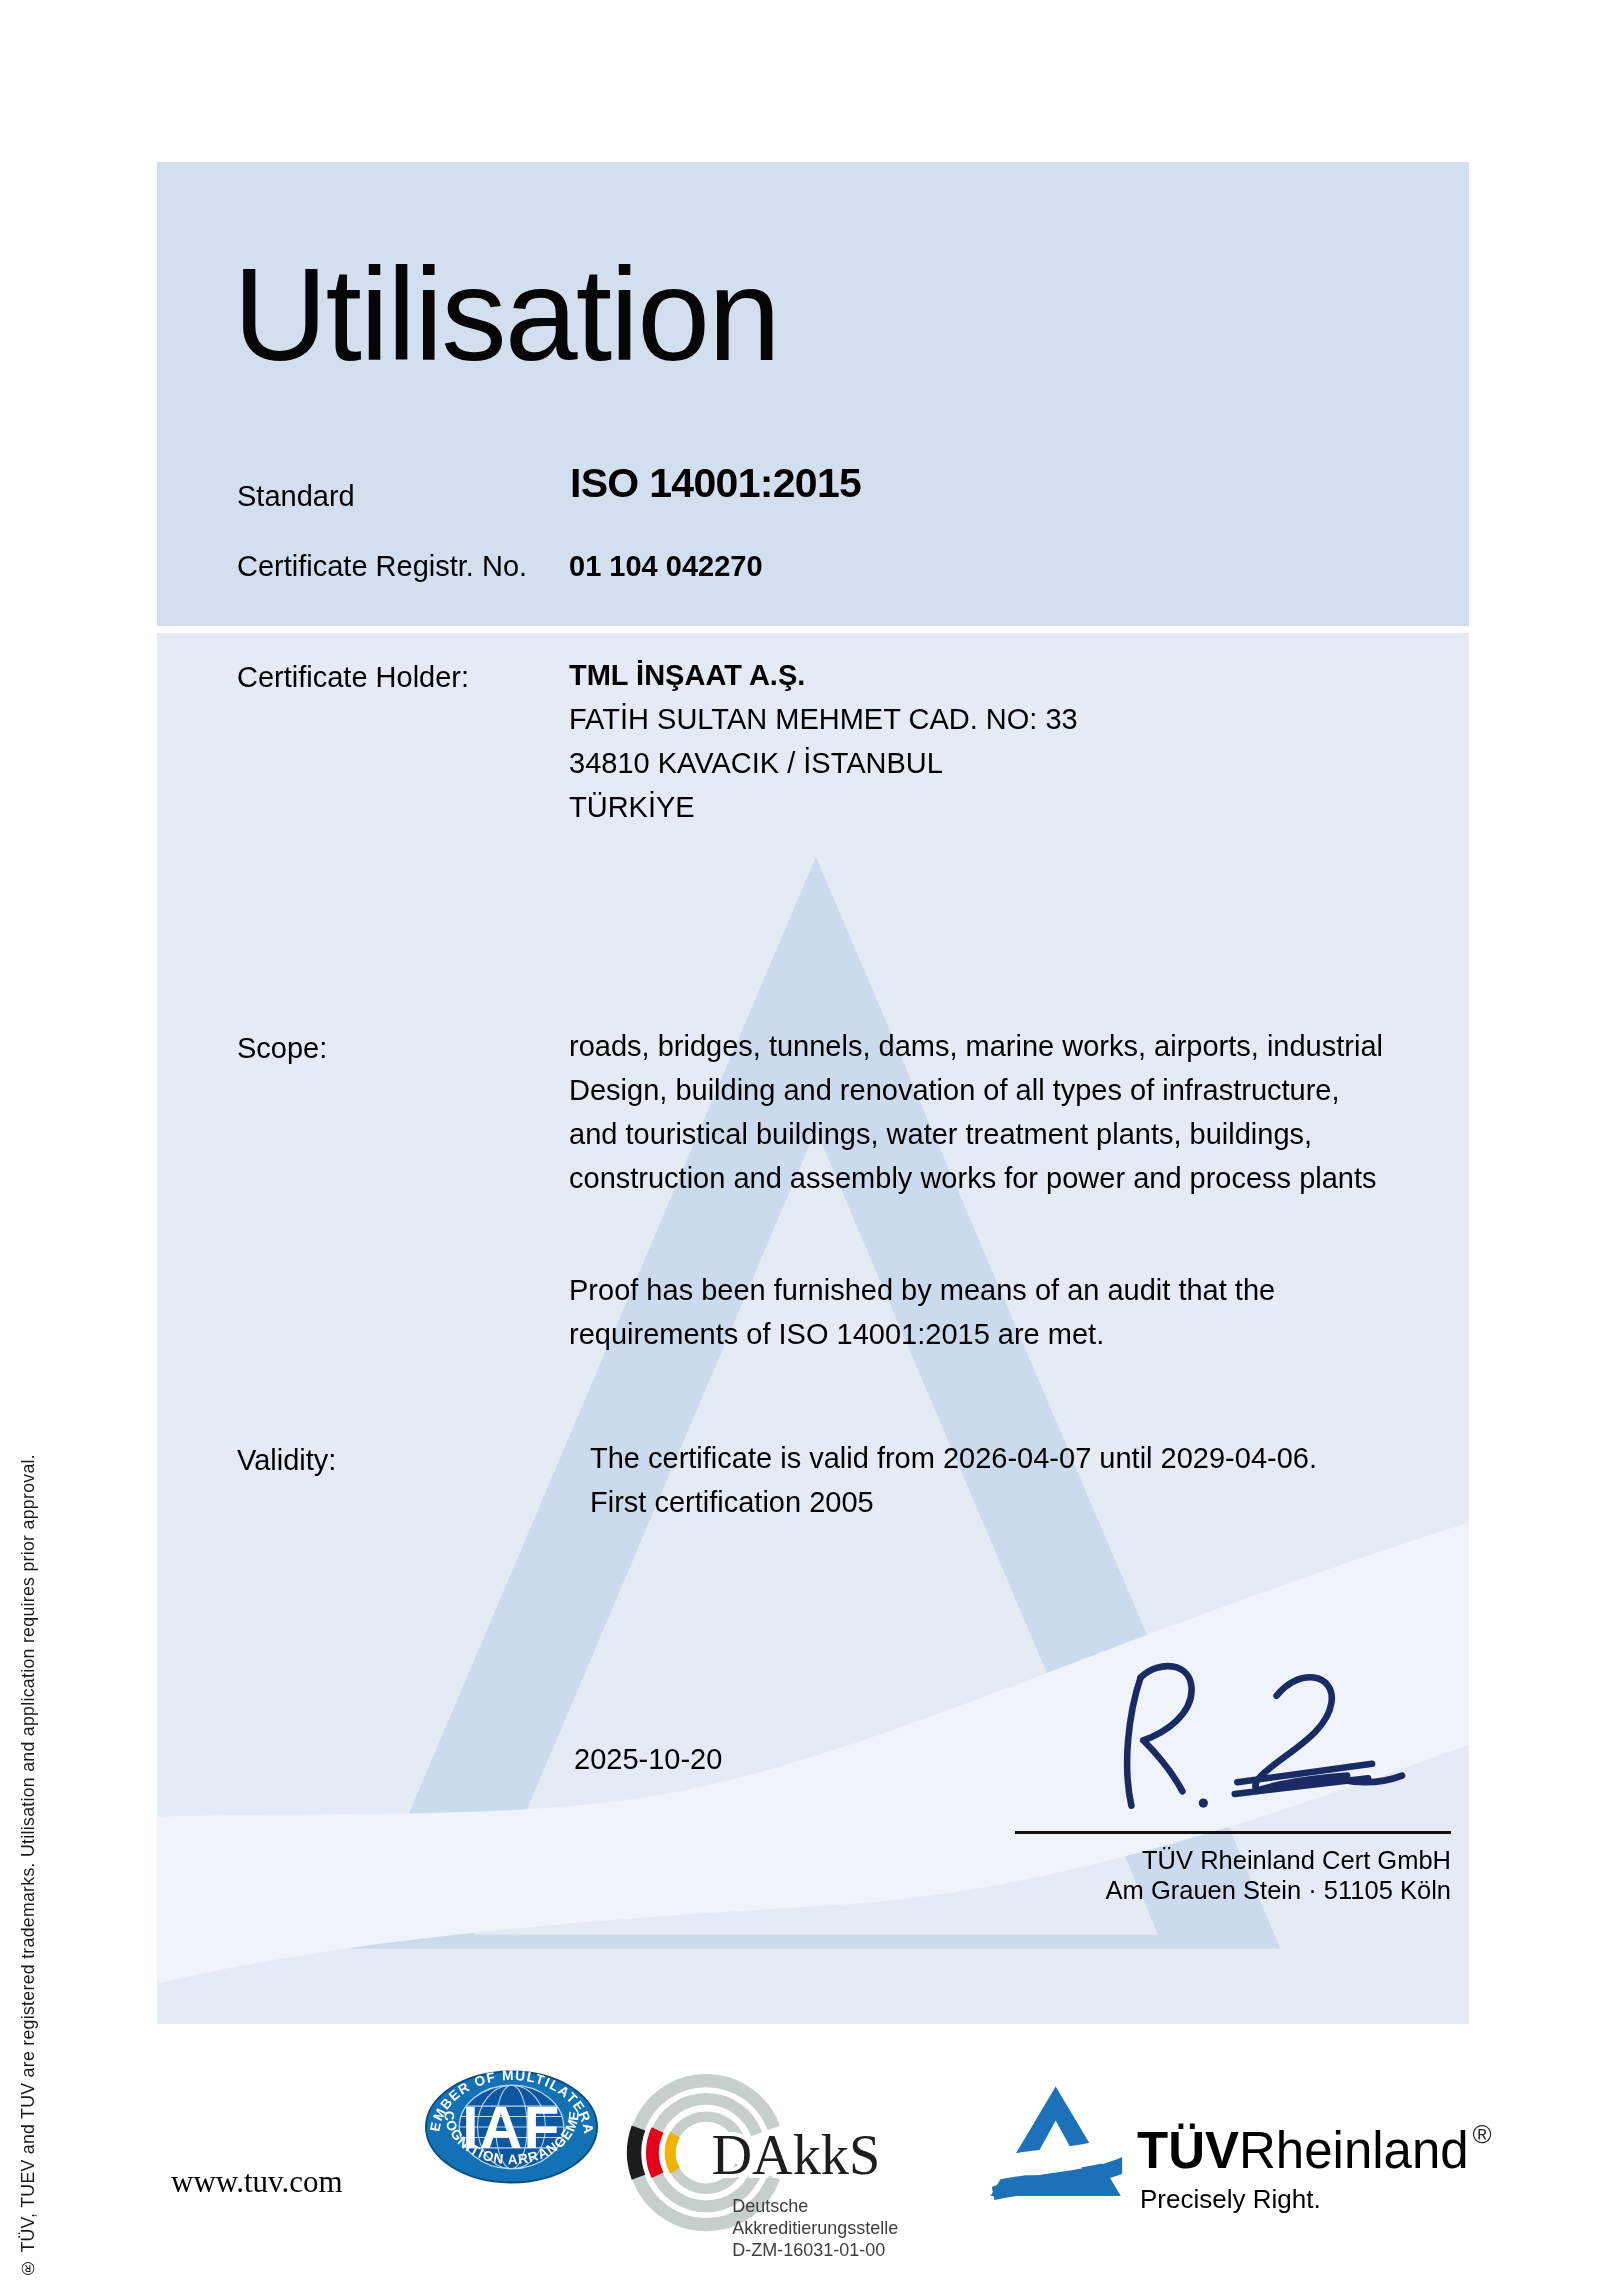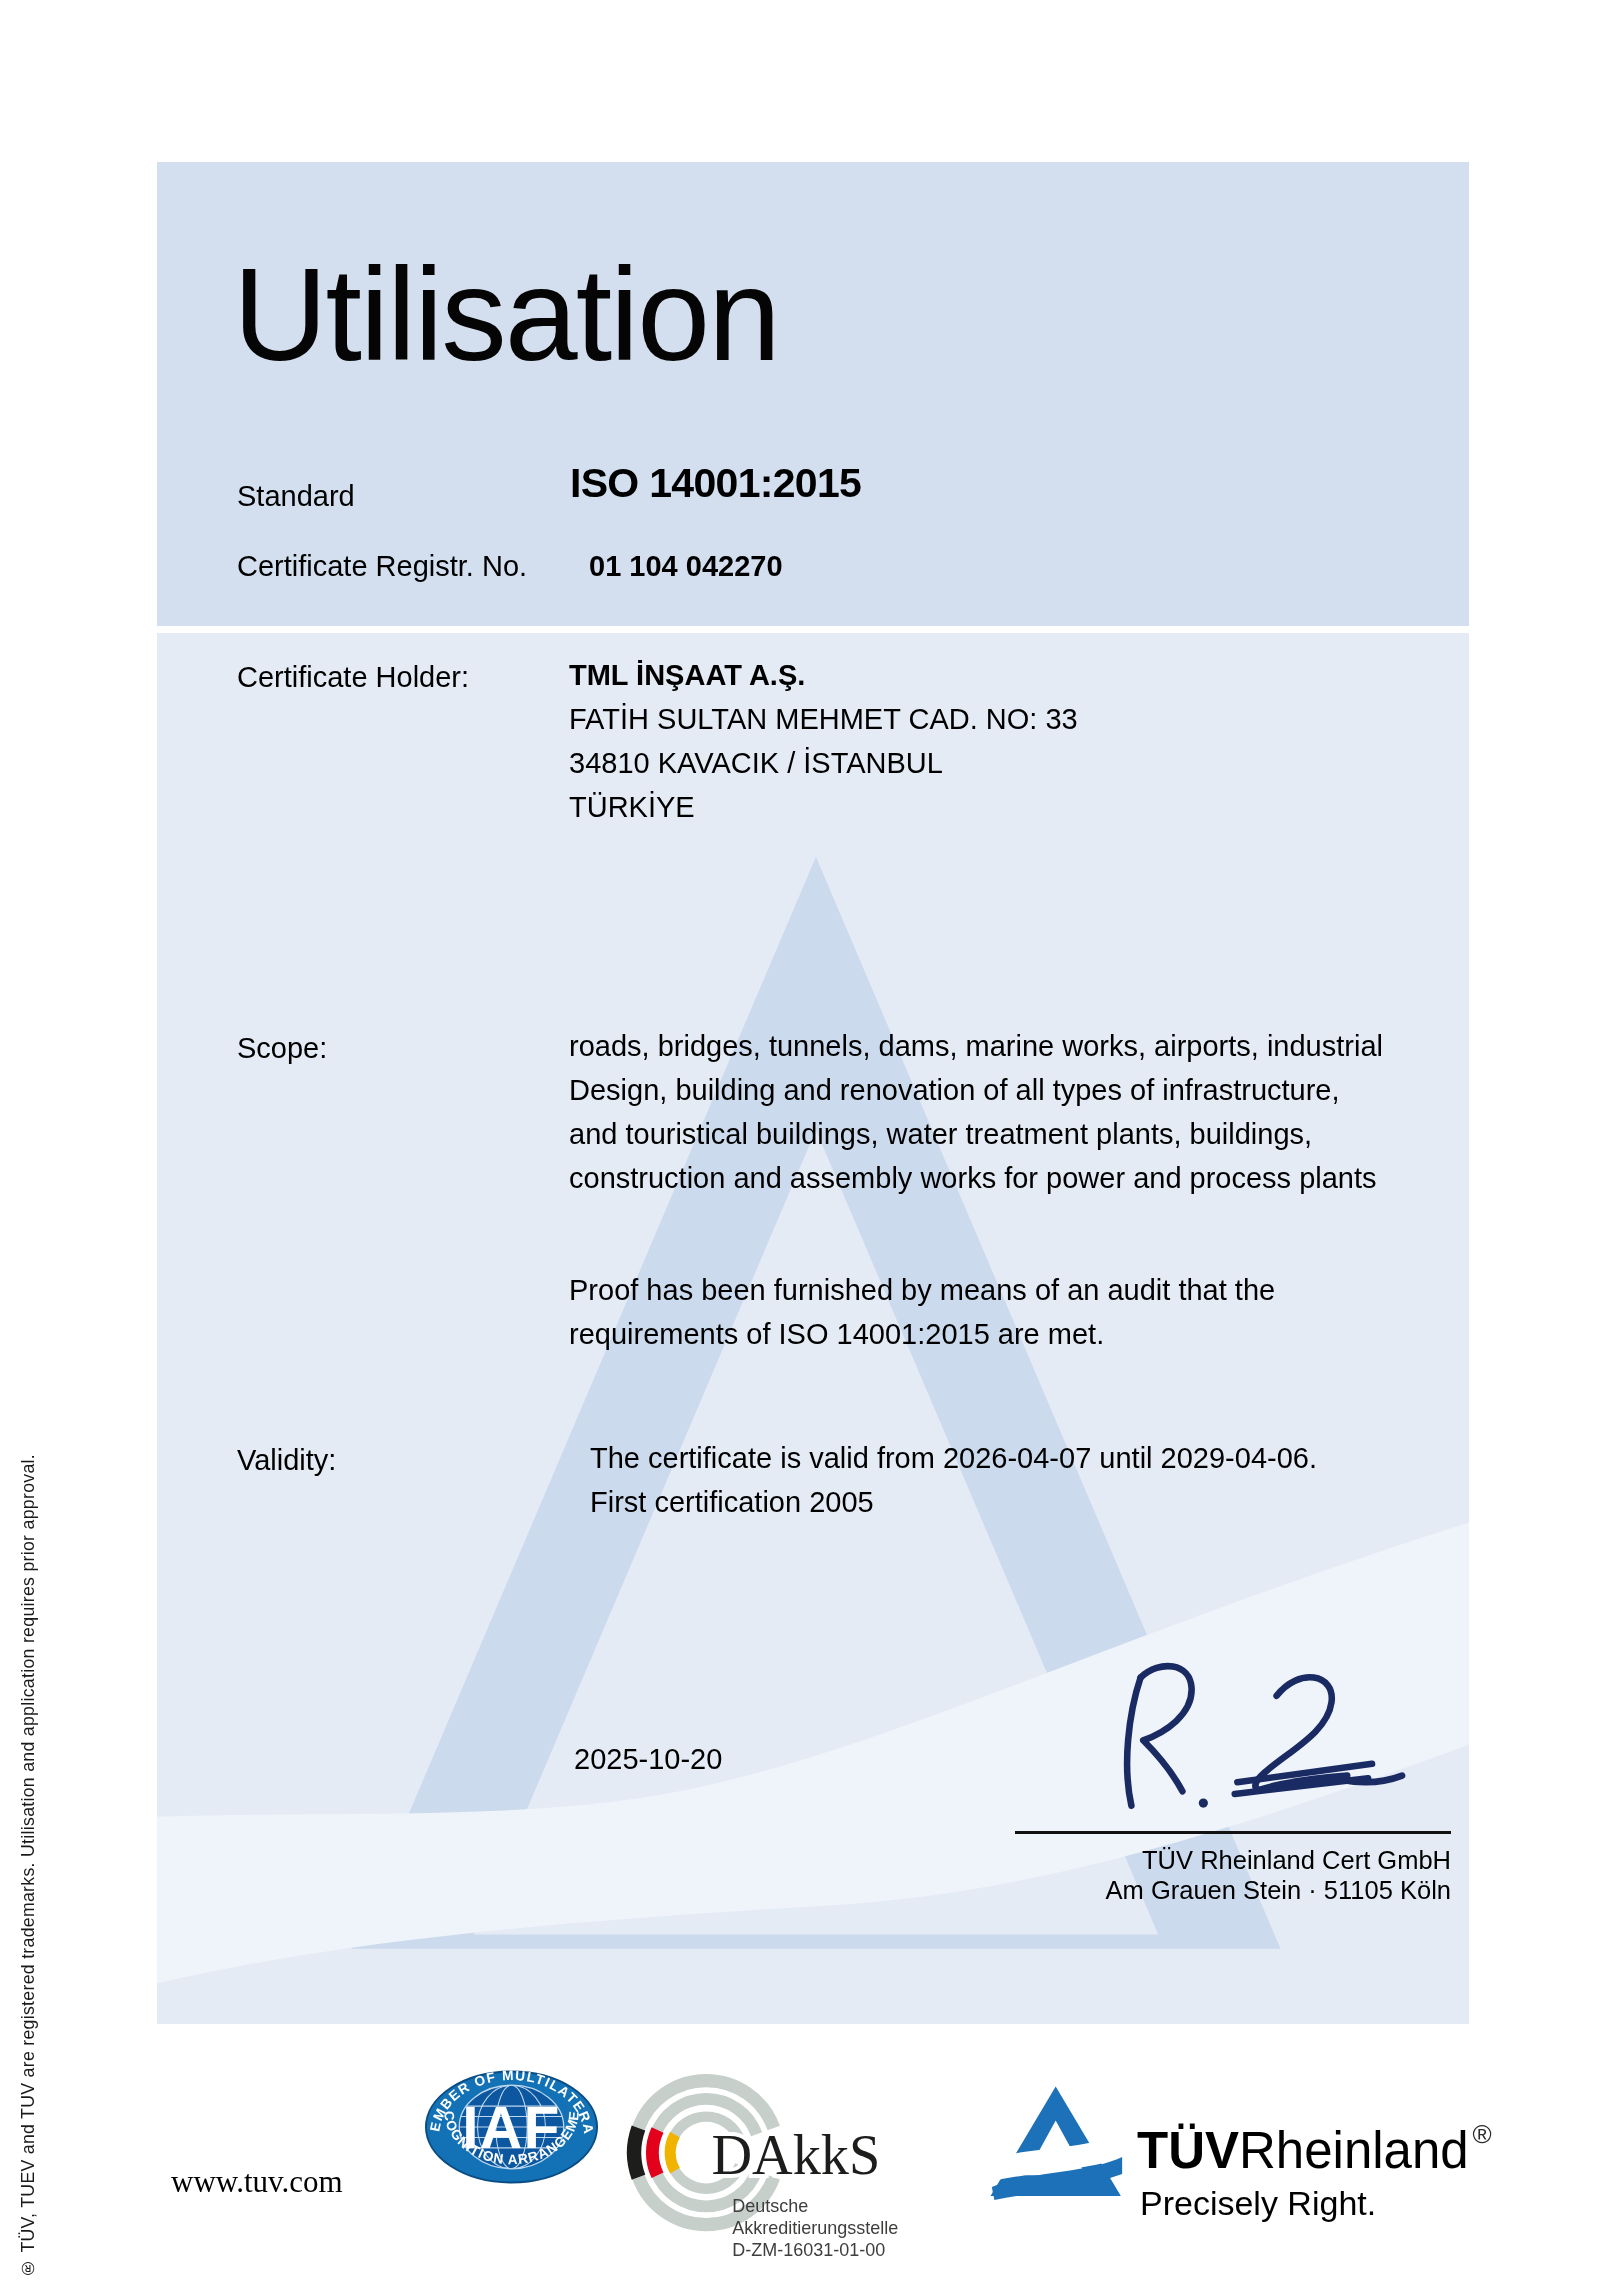--- a/index.html
+++ b/index.html
@@ -15,21 +15,21 @@
   .val-lg{font-size:41px;font-weight:bold;line-height:1.1;letter-spacing:-0.7px;}
   .val-b{font-size:29px;font-weight:bold;line-height:1.25;}
   .blk{font-size:29px;line-height:44px;}
   .blk .b1{font-weight:bold;}
   .sig-line{background:#111;height:2.6px;}
   .org-blk{font-size:25.5px;line-height:30px;text-align:right;}
   .www{font-size:31px;font-family:Liberation Serif, serif;}
   .brand{font-size:51px;line-height:1;white-space:nowrap;}
   .brand .bb{font-weight:bold;}
   .brand .reg{font-size:26px;vertical-align:25px;color:#2b2b2b;margin-left:3.9px;}
-  .tagline{font-size:34px;}
+  .tagline{font-size:26px;}
   .side-note{position:absolute;left:18.3px;bottom:17px;z-index:4;font-size:17.7px;color:#1a1a1a;
              writing-mode:vertical-rl;transform:rotate(180deg);letter-spacing:0.3px;}
 </style>
 </head>
 <body>
 
 <div class="page">
 
   <div class="band band-header"></div>
 
@@ -40,21 +40,21 @@
                L2005,1700 C1650,1830 1350,1925 1040,1945 C700,1965 320,1990 0,2065 Z"></path>
     </svg>
   </div>
 
   <div class="abs title" style="left:233px;top:249px;">Utilisation</div>
 
   <div class="abs lbl" style="left:237px;top:478px;">Standard</div>
   <div class="abs val-lg" style="left:570px;top:461px;">ISO 14001:2015</div>
 
   <div class="abs lbl" style="left:237px;top:548px;">Certificate Registr. No.</div>
-  <div class="abs val-b" style="left:569px;top:548px;margin-left:20px;">01 104 042270</div>
+  <div class="abs val-b" style="left:569px;top:548px;">01 104 042270</div>
 
   <div class="abs lbl" style="left:237px;top:659px;">Certificate Holder:</div>
   <div class="abs blk" style="left:569px;top:653px;">
     <div class="b1">TML İNŞAAT A.Ş.</div>
     <div>FATİH SULTAN MEHMET CAD. NO: 33</div>
     <div>34810 KAVACIK / İSTANBUL</div>
     <div>TÜRKİYE</div>
   </div>
 
   <div class="abs lbl" style="left:237px;top:1030px;">Scope:</div>

